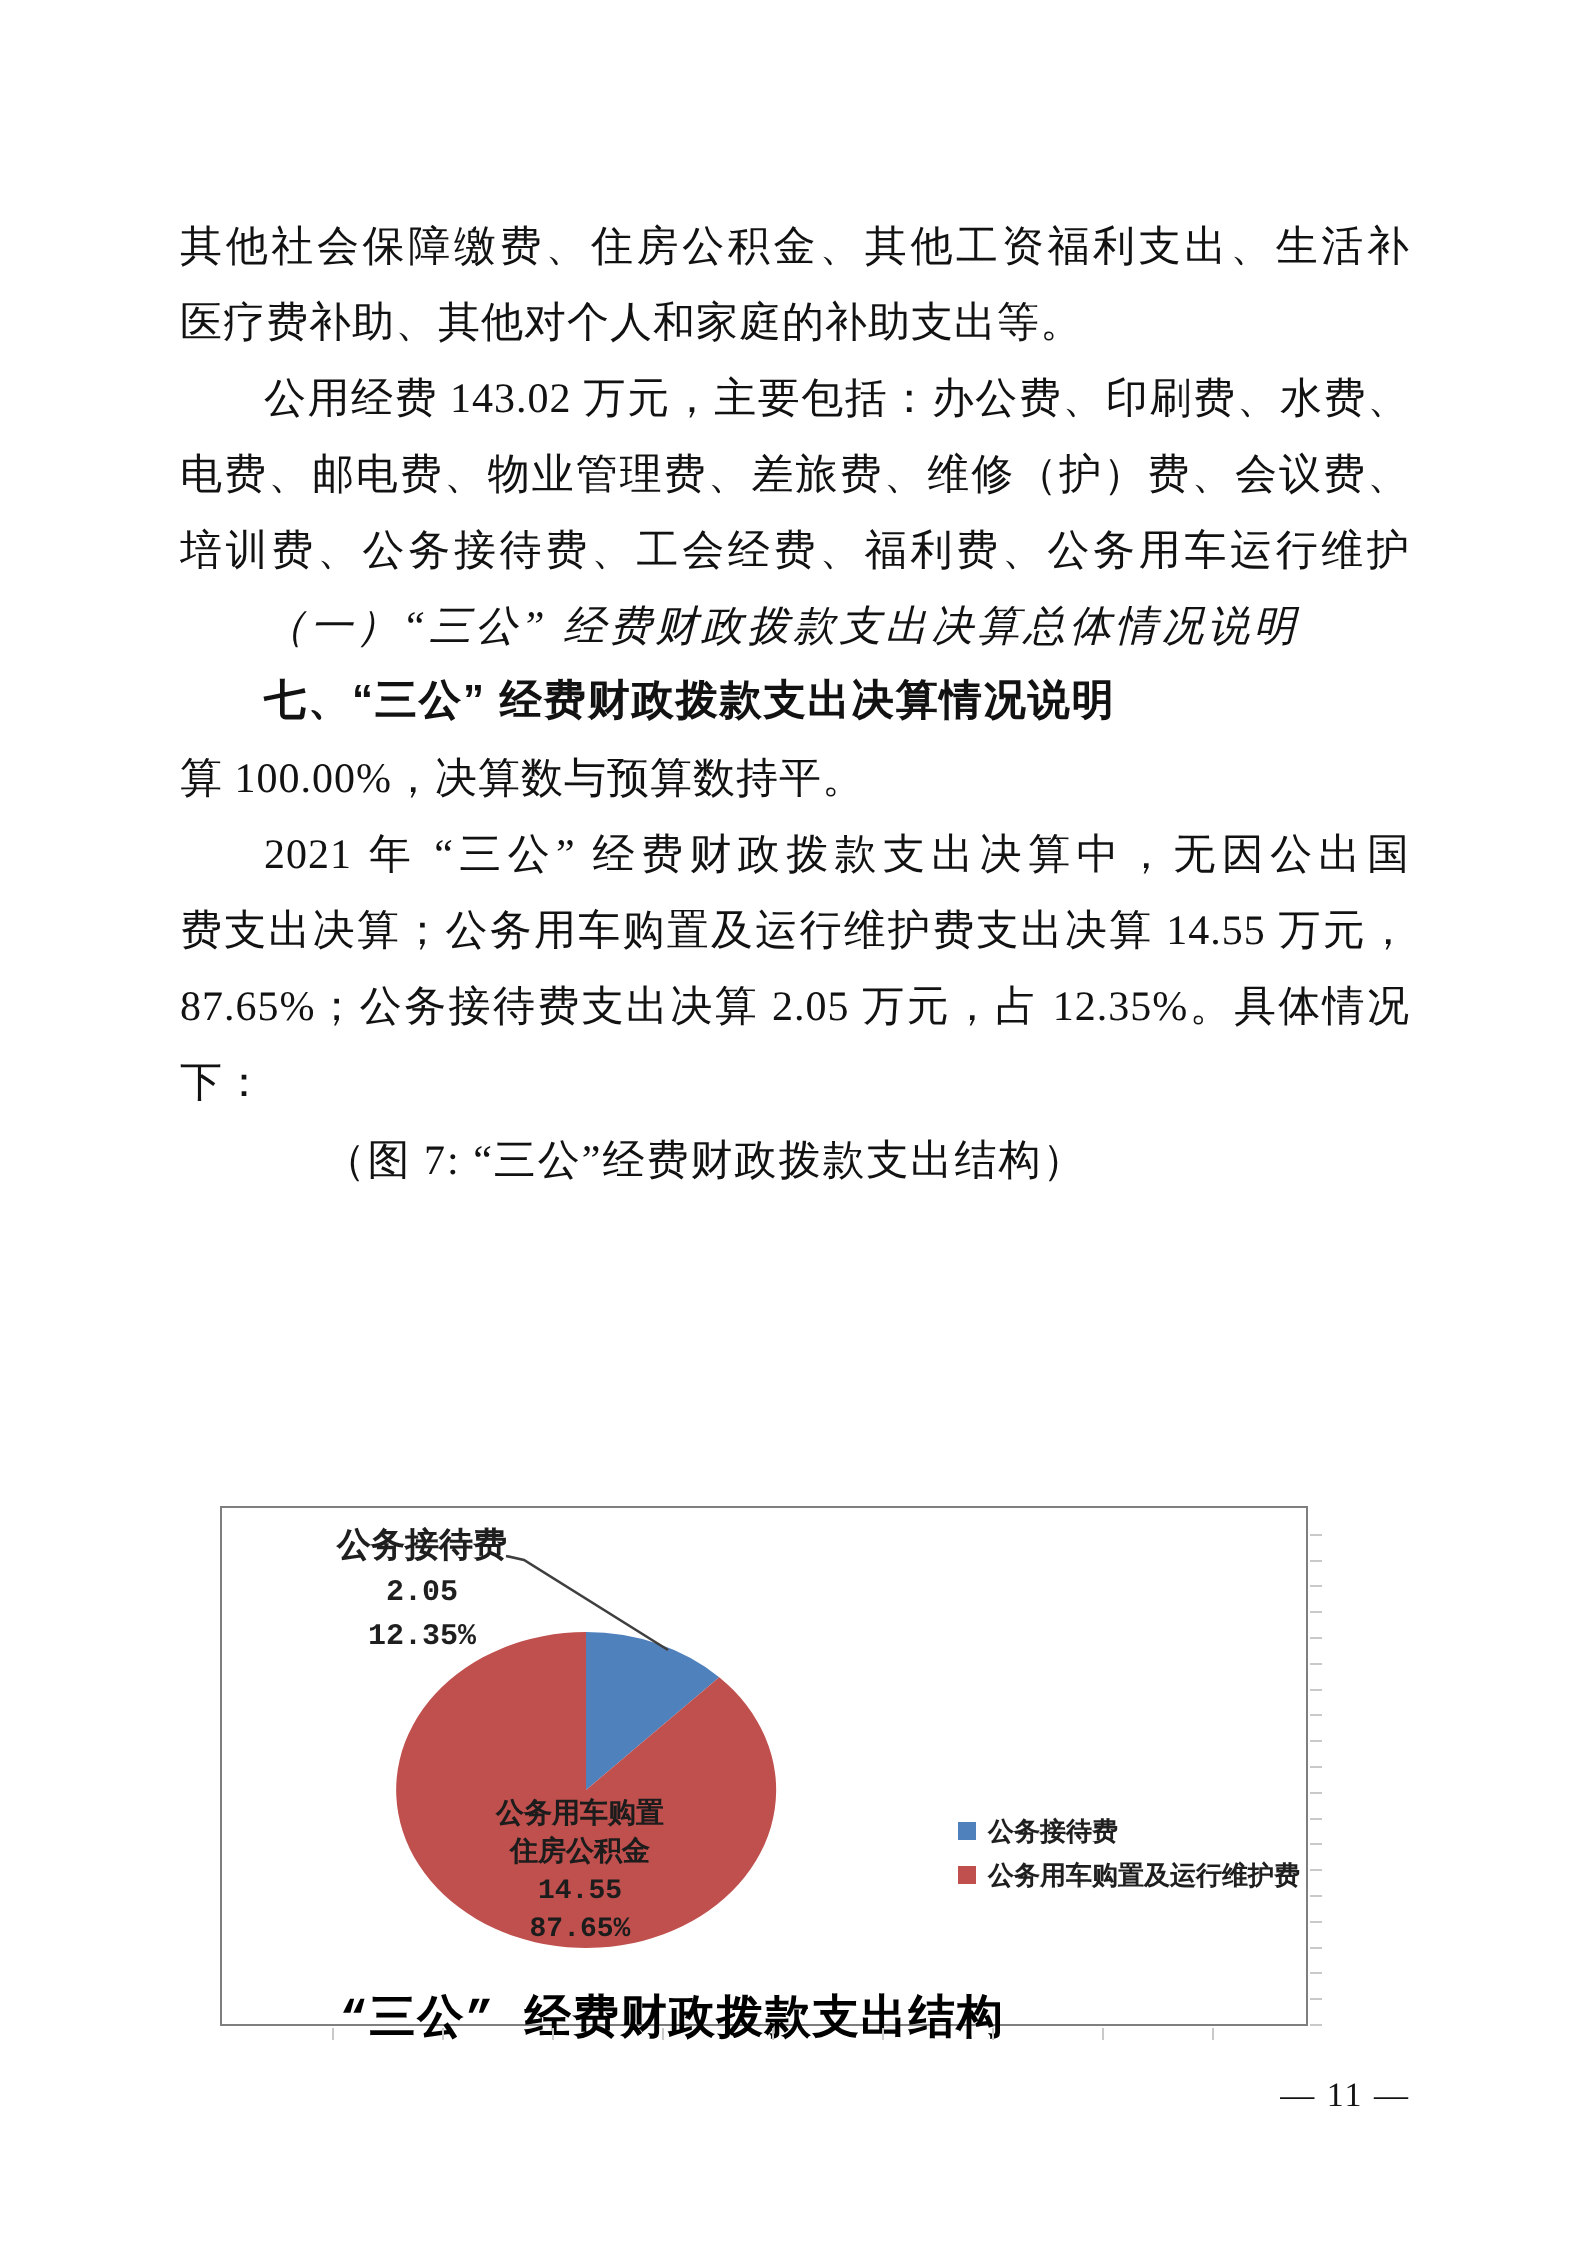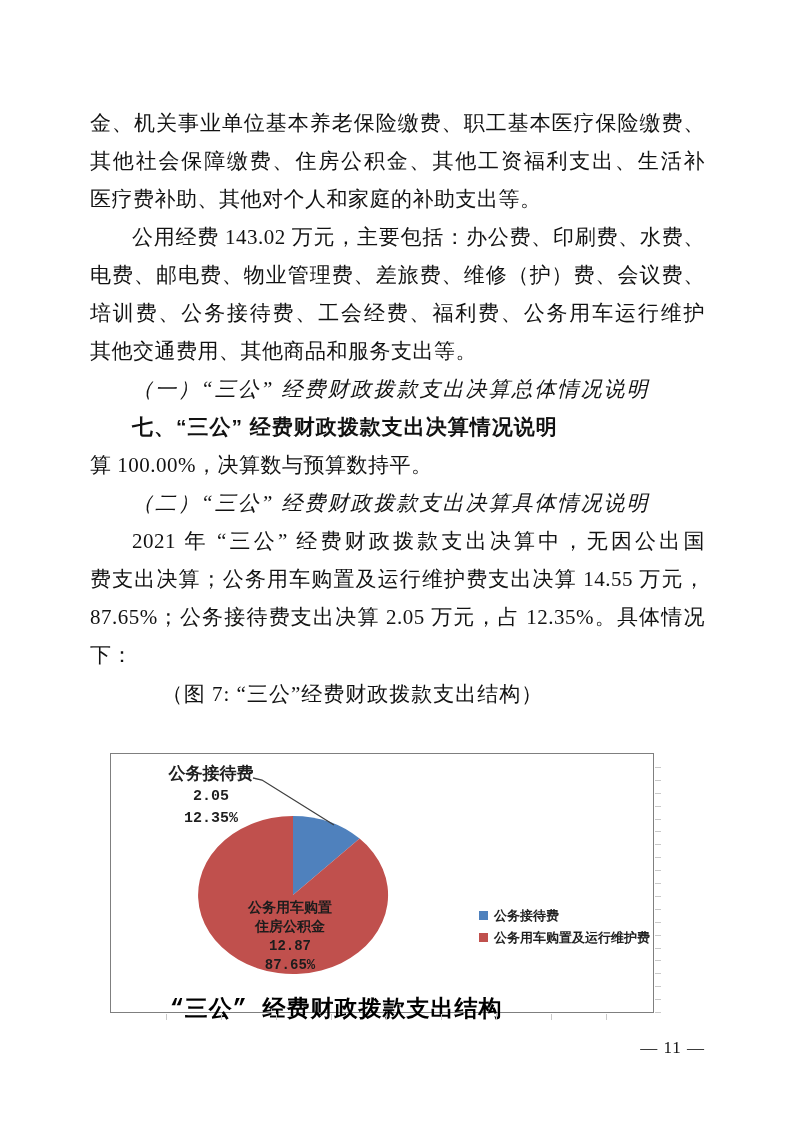--- a/index.html
+++ b/index.html
@@ -42,31 +42,28 @@
   .ticks-bottom{position:absolute;left:2px;top:261px;width:542px;height:6px;
     background:repeating-linear-gradient(to right,transparent 0 54px,#c9c9c9 54px 55px);}
   .page-number{position:absolute;right:88px;top:1038px;font-size:17px;color:#121212;letter-spacing:1px;}
 </style>
 </head>
 <body>
 
 <div class="page">
 
   <div class="content">
-    <div class="line j">金、机关事业单位基本养老保险缴费、职工基本医疗保险缴费、</div>
     <div class="line j">其他社会保障缴费、住房公积金、其他工资福利支出、生活补助、</div>
     <div class="line">医疗费补助、其他对个人和家庭的补助支出等。</div>
     <div class="line j ind">公用经费 143.02 万元，主要包括：办公费、印刷费、水费、</div>
     <div class="line j">电费、邮电费、物业管理费、差旅费、维修（护）费、会议费、</div>
     <div class="line j">培训费、公务接待费、工会经费、福利费、公务用车运行维护费、</div>
-    <div class="line">其他交通费用、其他商品和服务支出等。</div>
     <div class="line kai ind">（一）“三公” 经费财政拨款支出决算总体情况说明</div>
     <div class="line hei ind">七、“三公” 经费财政拨款支出决算情况说明</div>
     <div class="line">算 100.00%，决算数与预算数持平。</div>
-    <div class="line kai ind">（二）“三公” 经费财政拨款支出决算具体情况说明</div>
     <div class="line j ind">2021 年 “三公” 经费财政拨款支出决算中，无因公出国（境）</div>
     <div class="line j">费支出决算；公务用车购置及运行维护费支出决算 14.55 万元，占</div>
     <div class="line j">87.65%；公务接待费支出决算 2.05 万元，占 12.35%。具体情况如</div>
     <div class="line">下：</div>
     <div class="caption">（图 7: “三公”经费财政拨款支出结构）</div>
   </div>
 
   <div class="figure">
     <div class="chart-box"></div>
 
@@ -78,21 +75,21 @@
 
     <div class="callout-label">
       <div class="nm">公务接待费</div>
       <div>2.05</div>
       <div>12.35%</div>
     </div>
 
     <div class="inner-label">
       <div>公务用车购置</div>
       <div>住房公积金</div>
-      <div>12.87</div>
+      <div>14.55</div>
       <div>87.65%</div>
     </div>
 
     <div class="legend">
       <div class="legend-row">
         <span class="legend-swatch" style="background: rgb(79, 129, 189);"></span>
         <span class="legend-text">公务接待费</span>
       </div>
       <div class="legend-row">
         <span class="legend-swatch" style="background: rgb(192, 80, 77);"></span>

